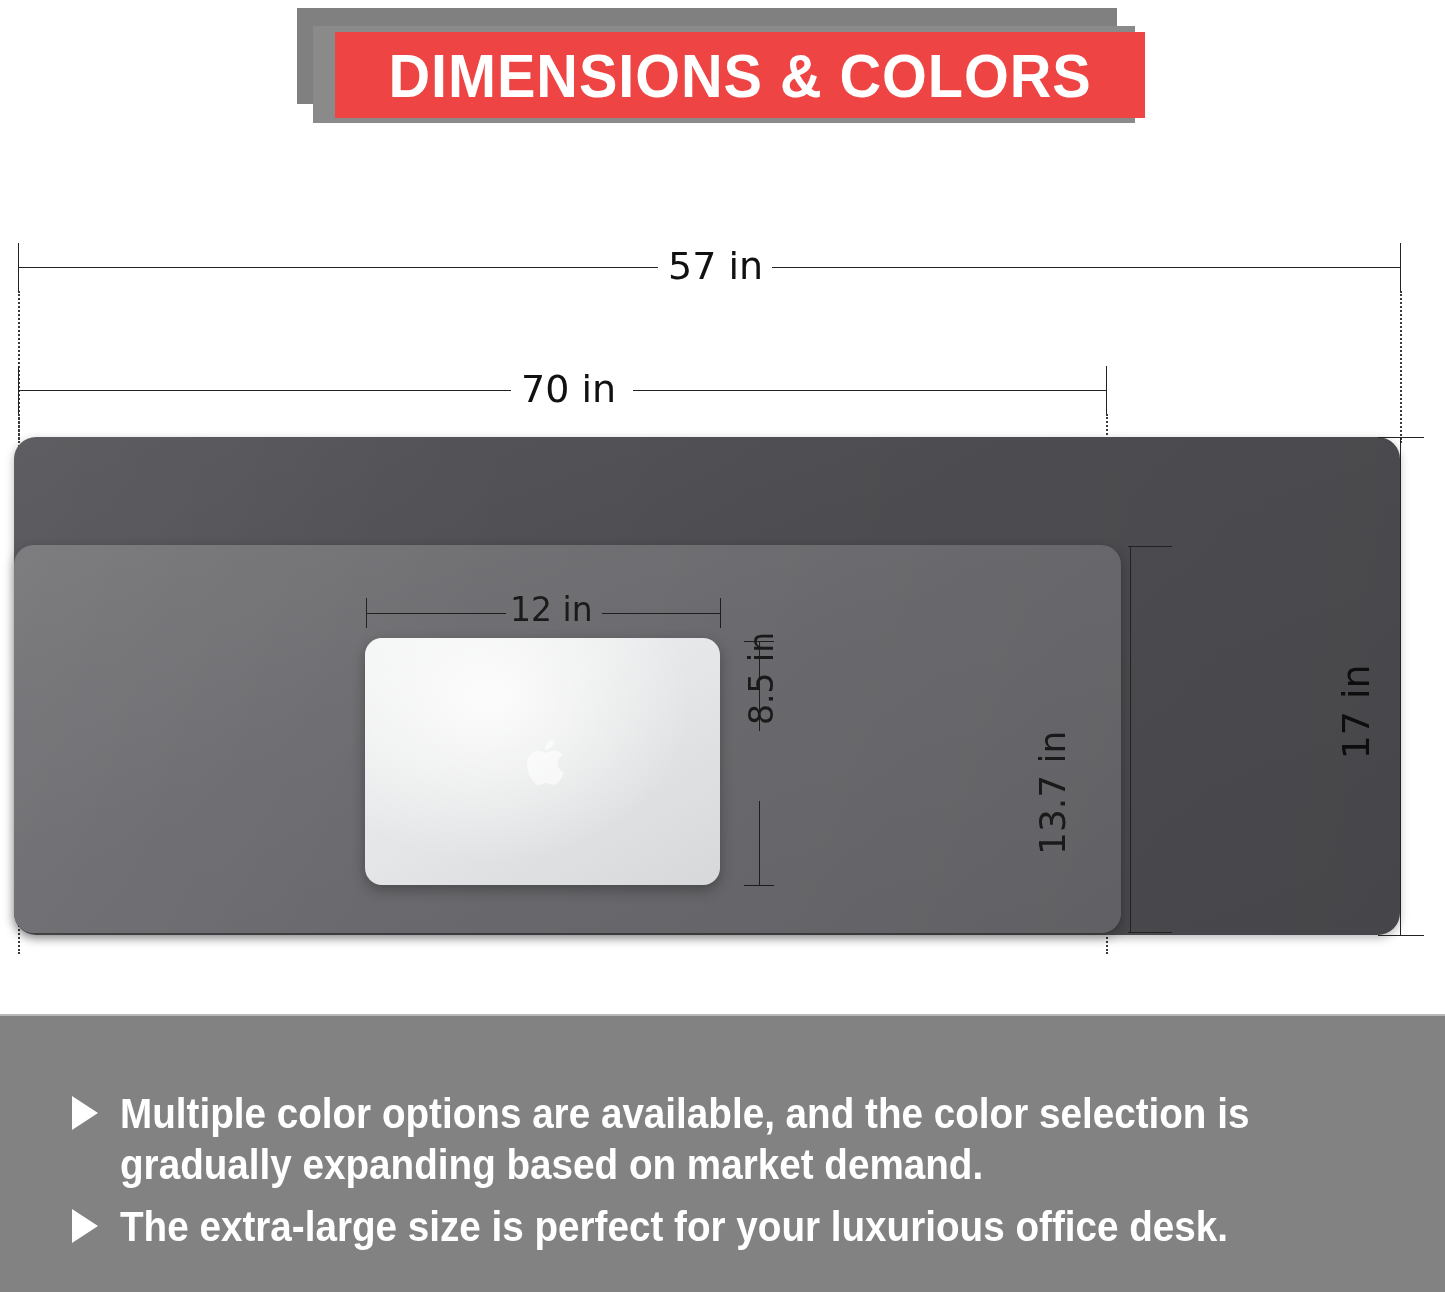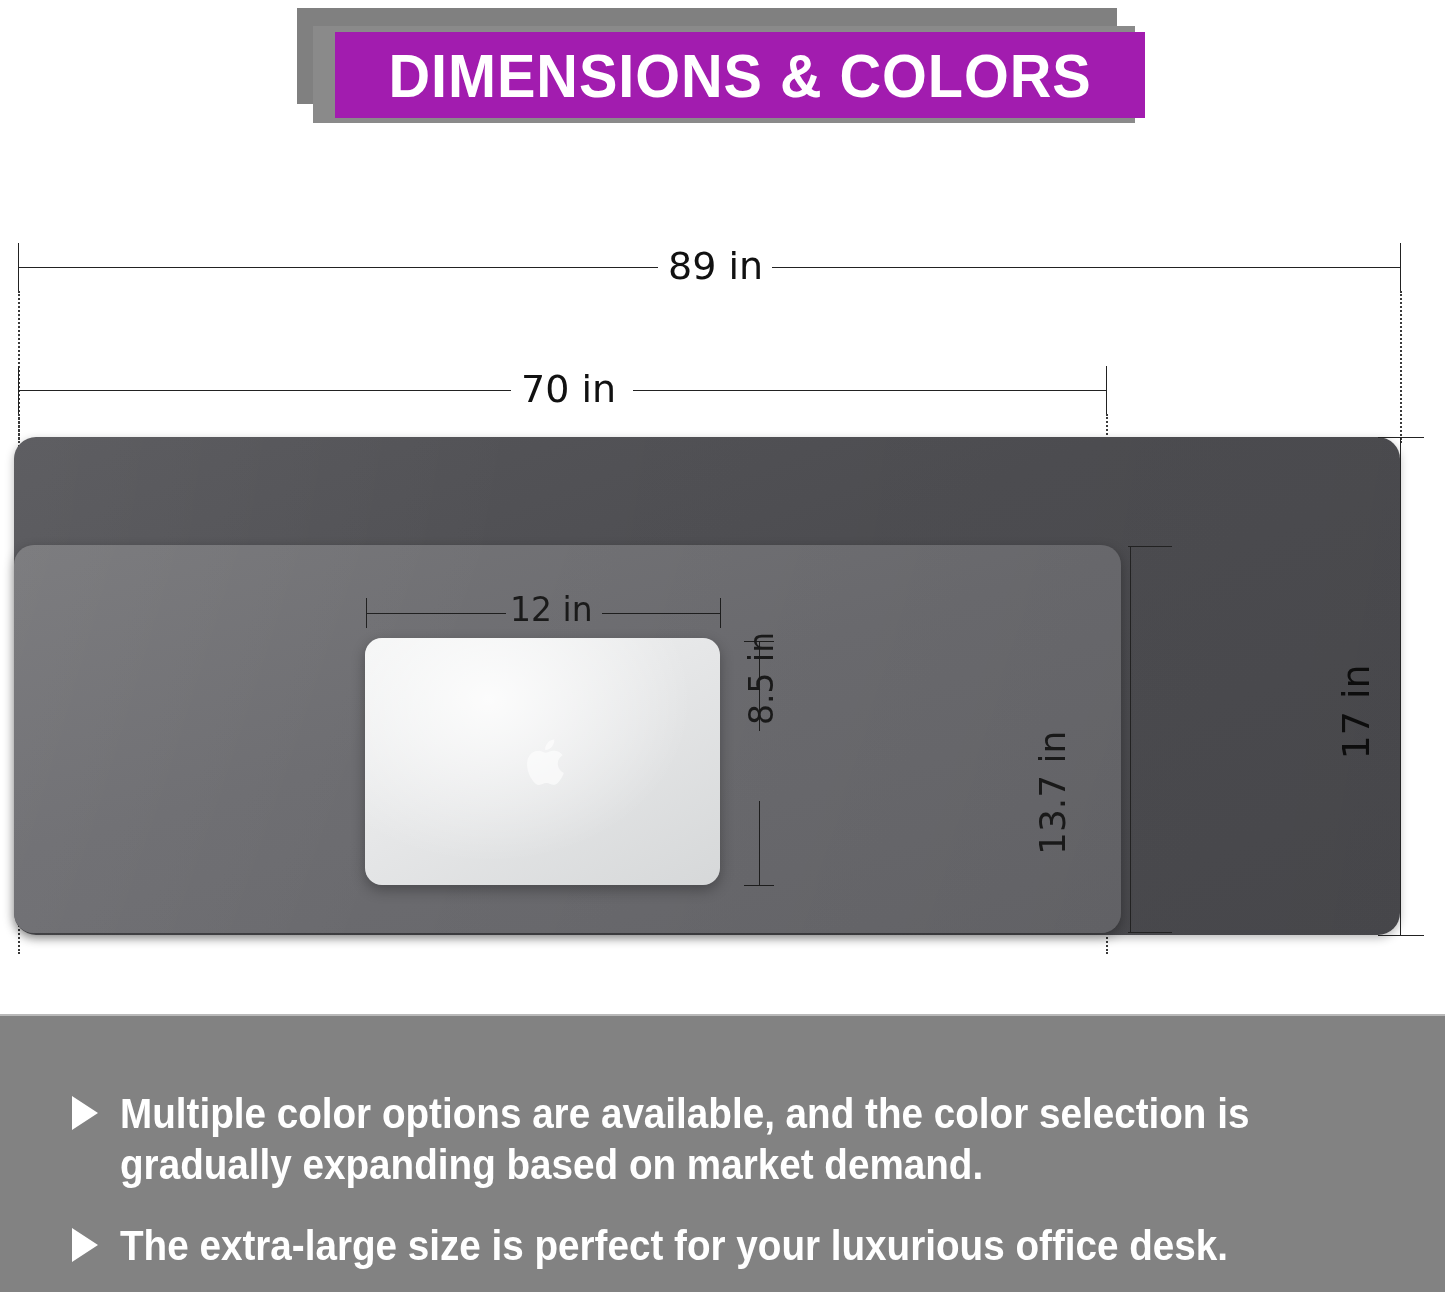--- a/index.html
+++ b/index.html
@@ -41,21 +41,21 @@
     width: 822px;
     height: 97px;
     background: #8a8a8a;
   }
   .banner-box {
     position: absolute;
     left: 22px;
     top: 6px;
     width: 810px;
     height: 86px;
-    background: #a21caf;
+    background: #ef4444;
     display: flex;
     align-items: center;
     justify-content: center;
   }
   .banner-title {
     color: #ffffff;
     font-family: "Liberation Sans Narrow", "Liberation Sans", sans-serif;
     font-size: 62px;
     font-weight: bold;
     letter-spacing: 1px;
@@ -203,21 +203,21 @@
     height: 278px;
     background: #828282;
     border-top: 2px solid #b9b9b9;
   }
   .bullet-row {
     position: absolute;
     display: flex;
     align-items: flex-start;
   }
   .bullet-row.r1 { left: 72px; top: 72px; width: 1320px; }
-  .bullet-row.r2 { left: 72px; top: 185px; width: 1320px; margin-top: 19px; }
+  .bullet-row.r2 { left: 72px; top: 185px; width: 1320px; }
   .bullet-arrow {
     width: 0;
     height: 0;
     border-top: 17px solid transparent;
     border-bottom: 17px solid transparent;
     border-left: 26px solid #ffffff;
     margin-top: 8px;
     margin-right: 22px;
     flex: none;
   }
@@ -241,21 +241,21 @@
     <div class="banner-frame">
       <div class="banner-box">
         <span class="banner-title">DIMENSIONS &amp; COLORS</span>
       </div>
     </div>
   </div>
 
   <div>
     <div class="tick-v" style="left:18px; top:243px; height:48px;"></div>
     <div class="dimline" style="left:18px; top:267px; width:640px;"></div>
-    <div class="dim-label" style="left:658px; top:244px;">89 in</div>
+    <div class="dim-label" style="left:658px; top:244px;">57 in</div>
     <div class="dimline" style="left:772px; top:267px; width:628px;"></div>
     <div class="tick-v" style="left:1400px; top:243px; height:48px;"></div>
     <div class="dotted-v" style="left:18px; top:291px; height:152px;"></div>
     <div class="dotted-v" style="left:1400px; top:291px; height:152px;"></div>
   </div>
 
   <div>
     <div class="tick-v" style="left:18px; top:366px; height:48px;"></div>
     <div class="dimline" style="left:18px; top:390px; width:493px;"></div>
     <div class="dim-label" style="left:511px; top:367px;">70 in</div>

